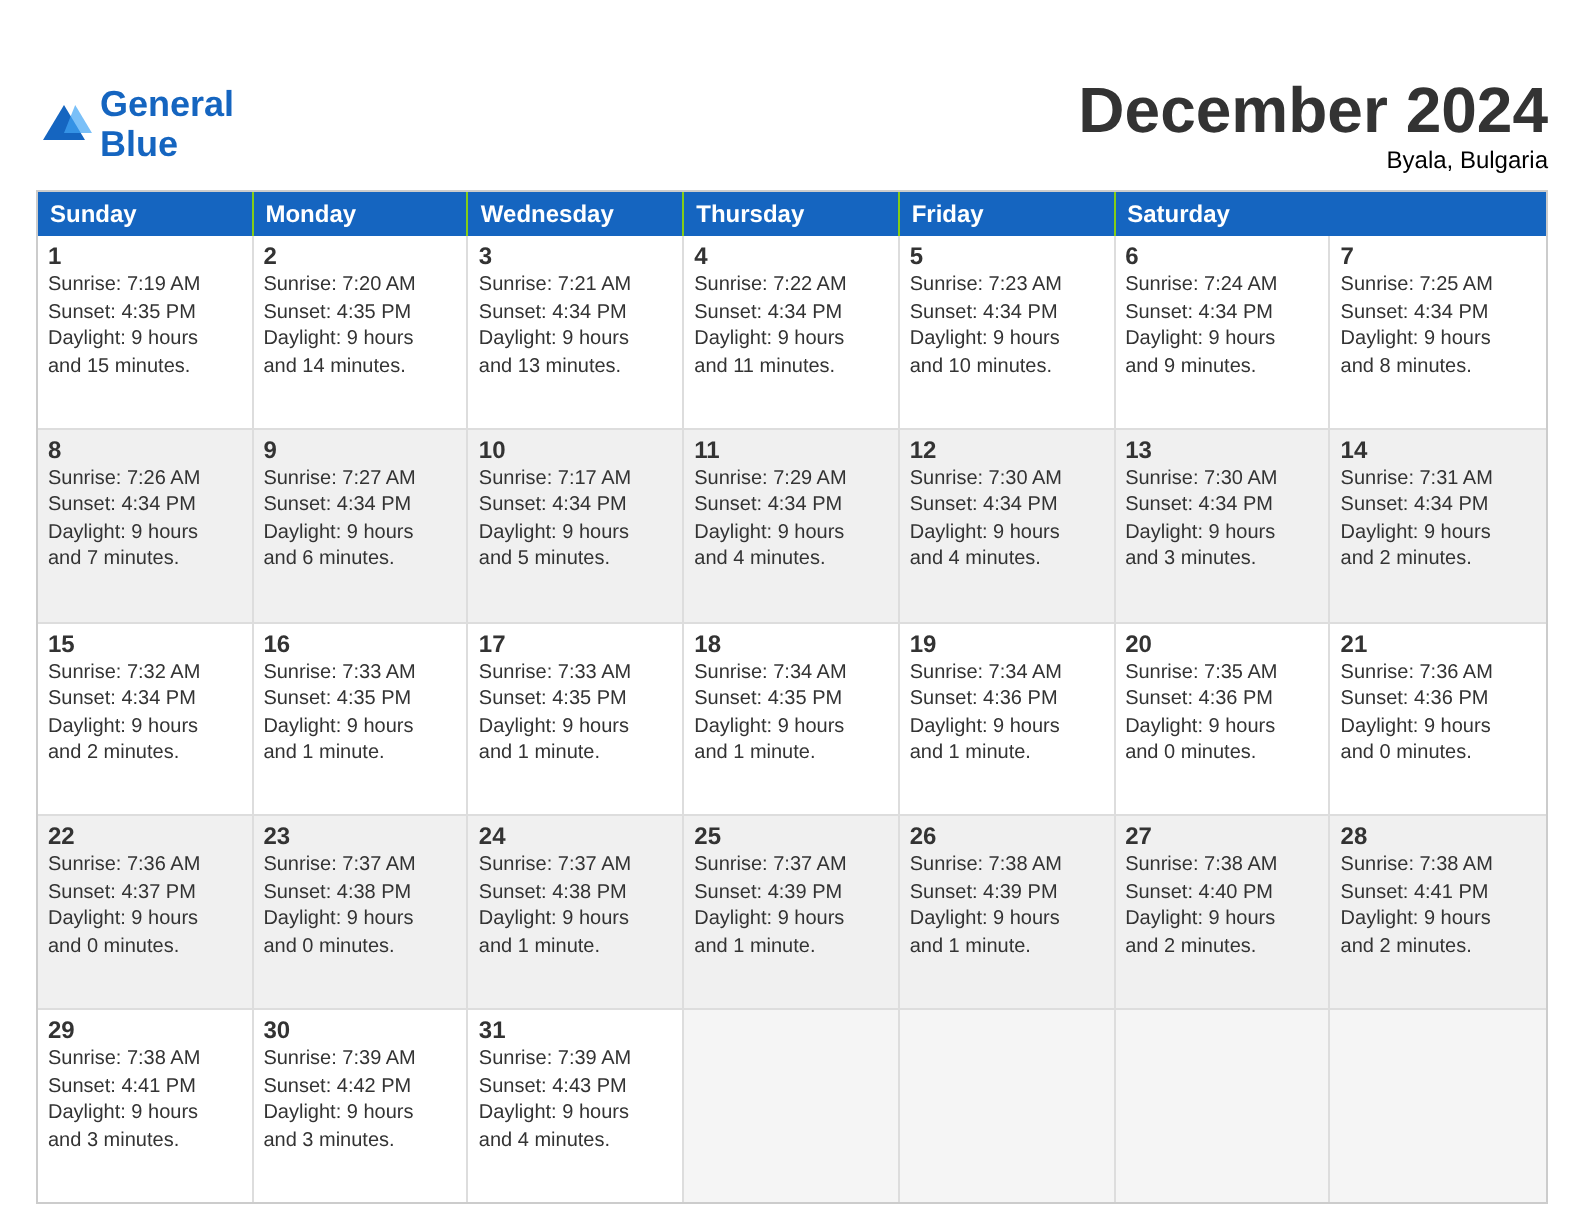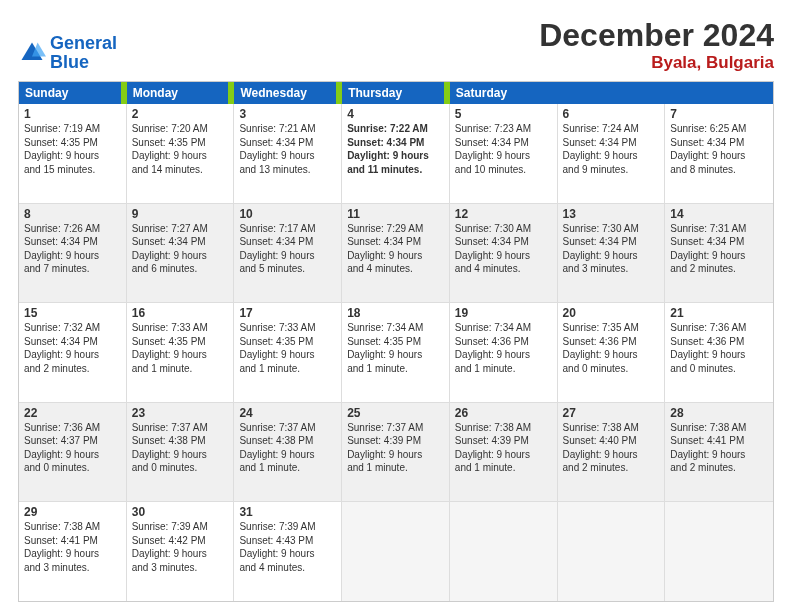--- a/index.html
+++ b/index.html
@@ -13,22 +13,23 @@
     .page {
       width: 792px;
       height: 612px;
       padding: 18px 18px 10px 18px;
       display: flex;
       flex-direction: column;
     }
     .header {
       display: flex;
       justify-content: space-between;
-      align-items: flex-end;
+      align-items: center;
       margin-bottom: 8px;
+      margin-top: 20px;
     }
     .logo {
       display: flex;
       align-items: center;
       gap: 4px;
     }
     .logo-text {
       font-size: 18px;
       font-weight: bold;
       color: #333;
@@ -42,41 +43,41 @@
     .title-block {
       text-align: right;
     }
     .title-block h1 {
       font-size: 32px;
       font-weight: bold;
       color: #333;
       line-height: 1.1;
     }
     .title-block h2 {
-      font-size: 17px;
-      color: #b91c1c;
-      font-weight: bold;
+      font-size: 12px;
+      color: #000000;
+      font-weight: normal;
     }
     .calendar {
       flex: 1;
       display: flex;
       flex-direction: column;
       border: 1px solid #ccc;
     }
     .cal-header {
       display: grid;
       grid-template-columns: repeat(7, 1fr);
       background: #1565c0;
     }
     .cal-header-cell {
       color: #fff;
       font-size: 12px;
       font-weight: bold;
       padding: 4px 6px;
-      border-right: 6px solid #84cc16;
+      border-right: 1px solid #84cc16;
       text-align: left;
     }
     .cal-header-cell:last-child { border-right: none; }
     .cal-body {
       flex: 1;
       display: flex;
       flex-direction: column;
     }
     .cal-row {
       display: grid;
@@ -129,20 +130,21 @@
       <h2>Byala, Bulgaria</h2>
     </div>
   </div>
 
   <div class="calendar">
     <div class="cal-header">
     <div class="cal-header-cell">Sunday</div>
         <div class="cal-header-cell">Monday</div>
         <div class="cal-header-cell">Wednesday</div>
         <div class="cal-header-cell">Thursday</div>
+        <div class="cal-header-cell">Friday</div>
         <div class="cal-header-cell">Saturday</div>
       </div>
     <div class="cal-body">
     <div class="cal-row">
           <div class="cal-cell">
             <span class="day-num">1</span>
             <div class="cell-text" style="white-space: pre-line;">Sunrise: 7:19 AM
 Sunset: 4:35 PM
 Daylight: 9 hours
 and 15 minutes.</div>
@@ -156,42 +158,42 @@
           </div>
           <div class="cal-cell">
             <span class="day-num">3</span>
             <div class="cell-text" style="white-space: pre-line;">Sunrise: 7:21 AM
 Sunset: 4:34 PM
 Daylight: 9 hours
 and 13 minutes.</div>
           </div>
           <div class="cal-cell">
             <span class="day-num">4</span>
-            <div class="cell-text" style="white-space: pre-line; font-weight: bold;">Sunrise: 7:22 AM
+            <div class="cell-text" style="white-space: pre-line;">Sunrise: 7:22 AM
 Sunset: 4:34 PM
 Daylight: 9 hours
 and 11 minutes.</div>
           </div>
           <div class="cal-cell">
             <span class="day-num">5</span>
             <div class="cell-text" style="white-space: pre-line;">Sunrise: 7:23 AM
 Sunset: 4:34 PM
 Daylight: 9 hours
 and 10 minutes.</div>
           </div>
           <div class="cal-cell">
             <span class="day-num">6</span>
             <div class="cell-text" style="white-space: pre-line;">Sunrise: 7:24 AM
 Sunset: 4:34 PM
 Daylight: 9 hours
 and 9 minutes.</div>
           </div>
           <div class="cal-cell">
             <span class="day-num">7</span>
-            <div class="cell-text" style="white-space: pre-line;">Sunrise: 6:25 AM
+            <div class="cell-text" style="white-space: pre-line;">Sunrise: 7:25 AM
 Sunset: 4:34 PM
 Daylight: 9 hours
 and 8 minutes.</div>
           </div>
         </div>
         <div class="cal-row">
           <div class="cal-cell shaded">
             <span class="day-num">8</span>
             <div class="cell-text" style="white-space: pre-line;">Sunrise: 7:26 AM
 Sunset: 4:34 PM

